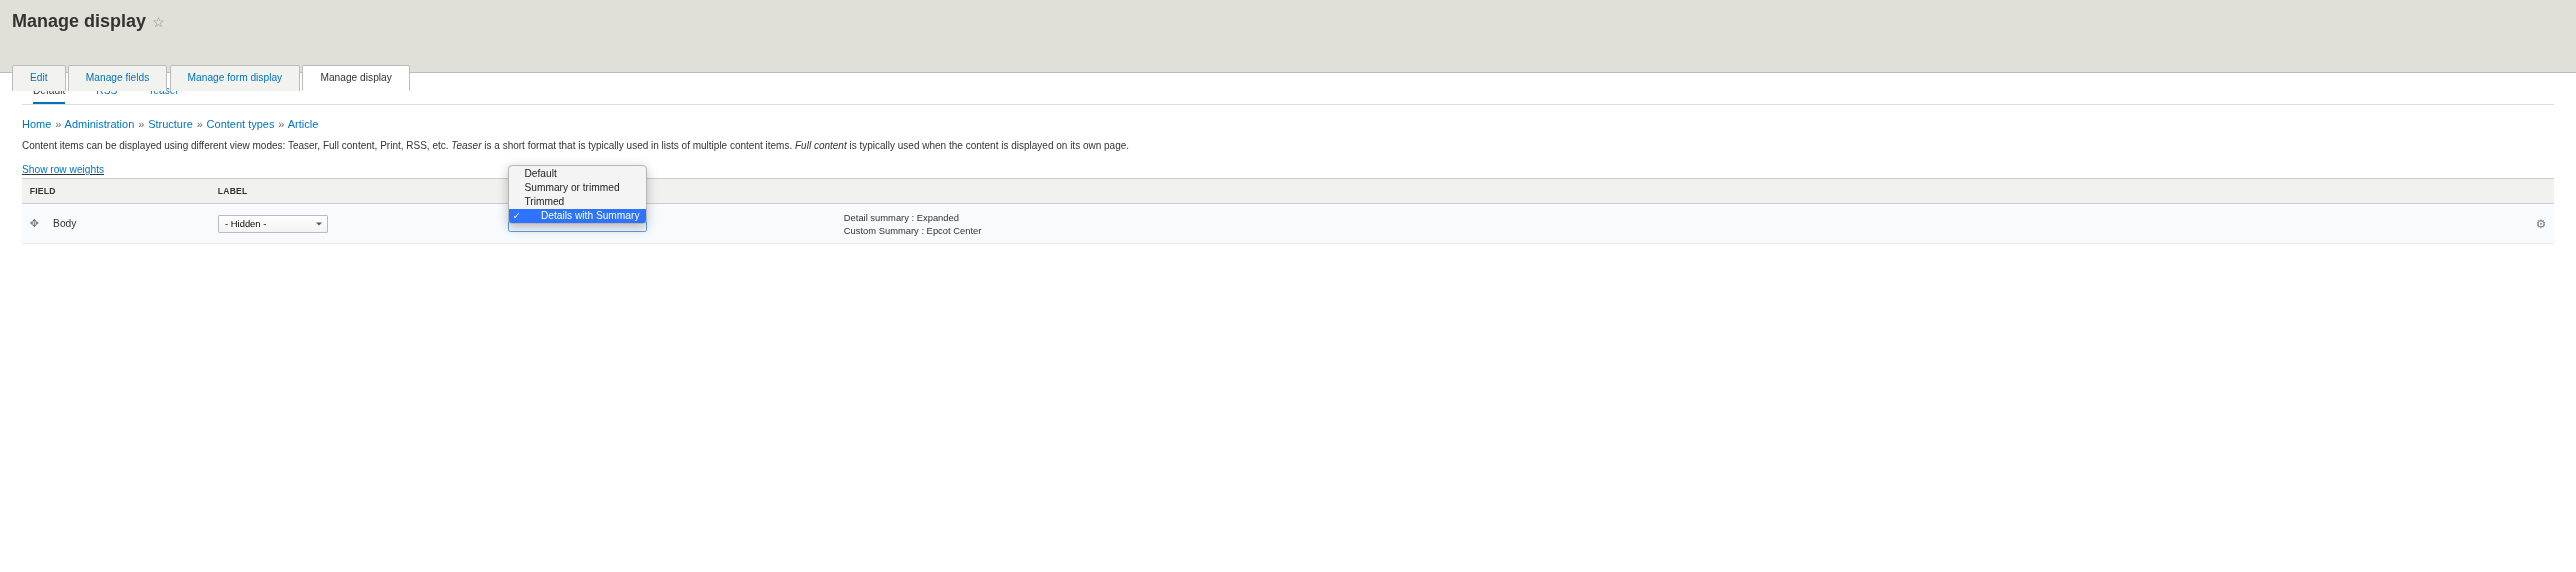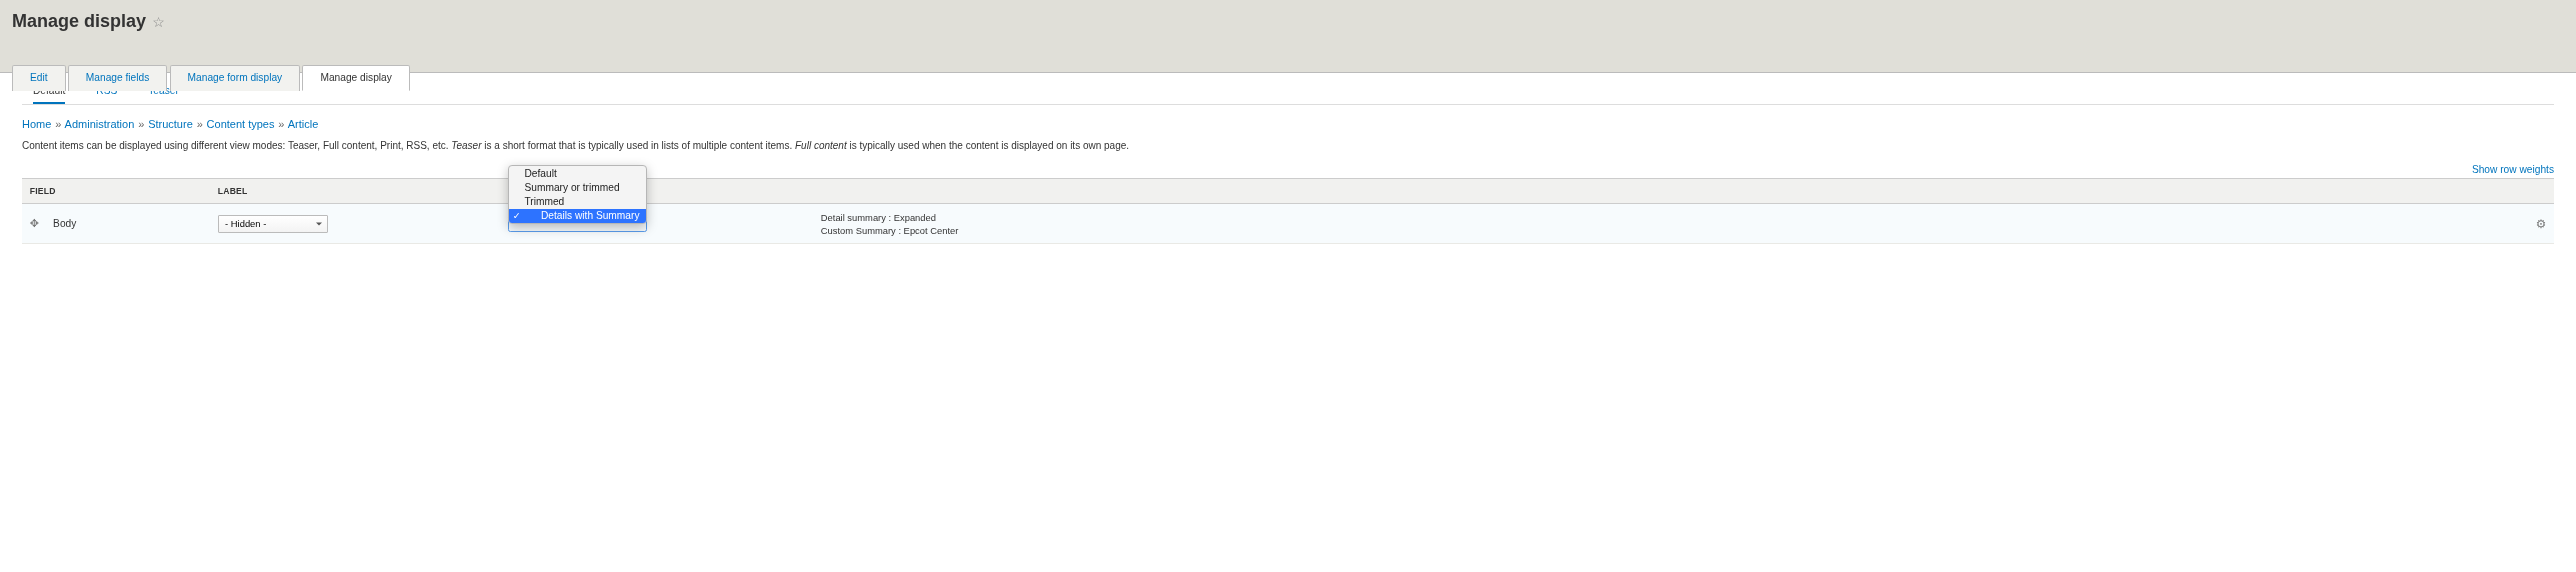--- a/index.html
+++ b/index.html
@@ -79,22 +79,22 @@
   .breadcrumb a { color: #0074bd; text-decoration: none; cursor: pointer; }
   .breadcrumb-sep { color: #666; margin: 0 0.8px; }
   .intro-text {
     font-size: 10px;
     color: #333;
     line-height: 1.55;
     margin-bottom: 11px;
   }
   .intro-text em { font-style: italic; }
   .row-weights {
-    text-align: right;
     margin-bottom: 3.1px;
+    text-decoration: underline;
   }
   .row-weights a {
     color: #0074bd;
     text-decoration: none;
     cursor: pointer;
     font-size: 10.2px;
   }
   table.field-table {
     width: 100%;
     border-collapse: collapse;
@@ -191,20 +191,21 @@
   .format-option.selected::before {
     content: "✓";
     position: absolute;
     left: 3.9px;
     font-size: 9.4px;
   }
   .summary-text {
     font-size: 9.4px;
     color: #333;
     line-height: 1.4;
+    margin-left: 23px;
   }
   .gear-icon {
     color: #777;
     font-size: 11.7px;
     cursor: pointer;
     text-align: right;
   }
   .col-field { width: 188px; }
   .col-label { width: 290px; }
   .col-format { width: 313px; }

